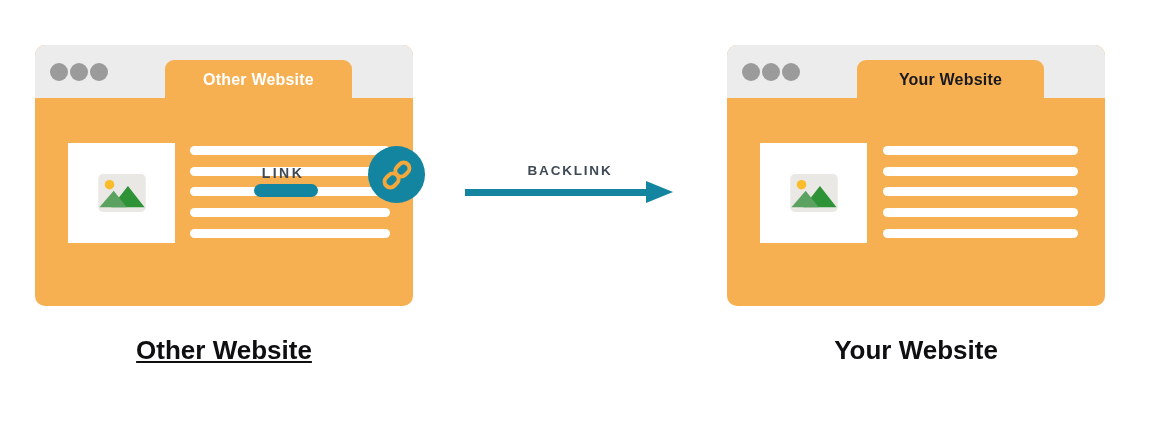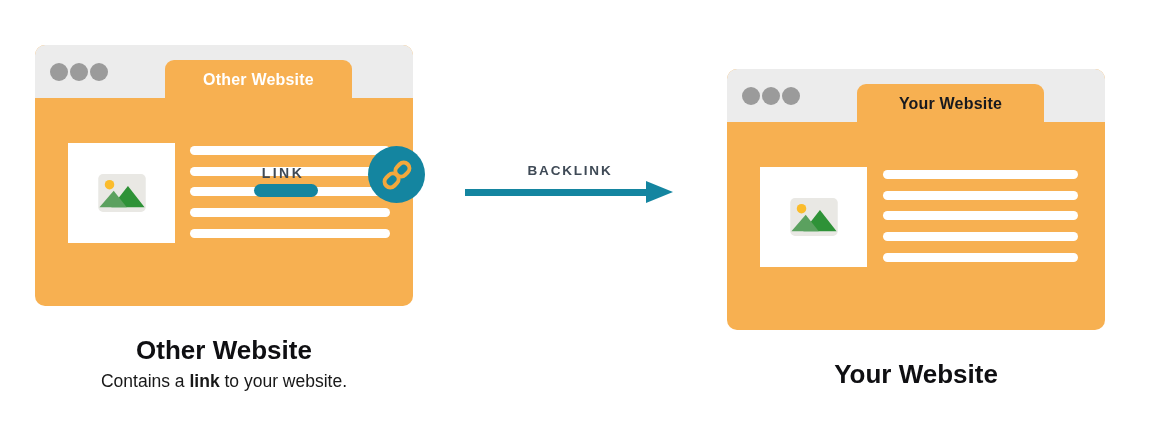--- a/index.html
+++ b/index.html
@@ -68,22 +68,22 @@
   .arrow-head {
     position:absolute; left:646px; top:181px; width:0; height:0;
     border-top:11.5px solid transparent; border-bottom:11.5px solid transparent;
     border-left:27px solid #1485A0;
   }
   .cap-title { position:absolute; top:335px; width:378px; text-align:center;
     font-size:26px; font-weight:bold; color:#0f0f12; }
   .cap-sub { position:absolute; top:371px; width:378px; text-align:center;
     font-size:17.5px; color:#181818; }
   .cap-sub b { font-weight:bold; }
-  .pos-left  { left:35px; }
-  .pos-right { left:727px;margin-top:24px; }
+  .pos-left  { left:35px;text-decoration:underline; }
+  .pos-right { left:727px; }
 </style>
 </head>
 <body>
 
 <div class="canvas">
 
   <div class="window pos-left">
     <div class="win-frame"></div>
     <div class="win-header"></div>
     <div class="dots">
@@ -155,19 +155,16 @@
     <div class="lines-right">
       <div class="tline t1"></div>
       <div class="tline t2"></div>
       <div class="tline t3"></div>
       <div class="tline t4"></div>
       <div class="tline t5"></div>
     </div>
   </div>
 
   <div class="cap-title pos-left">Other Website</div>
-  <div class="cap-sub pos-left">
-    <span>Contains a </span><b>link</b><span> to your website.</span>
-  </div>
 
   <div class="cap-title pos-right">Your Website</div>
 
 </div>
 
 </body></html>

